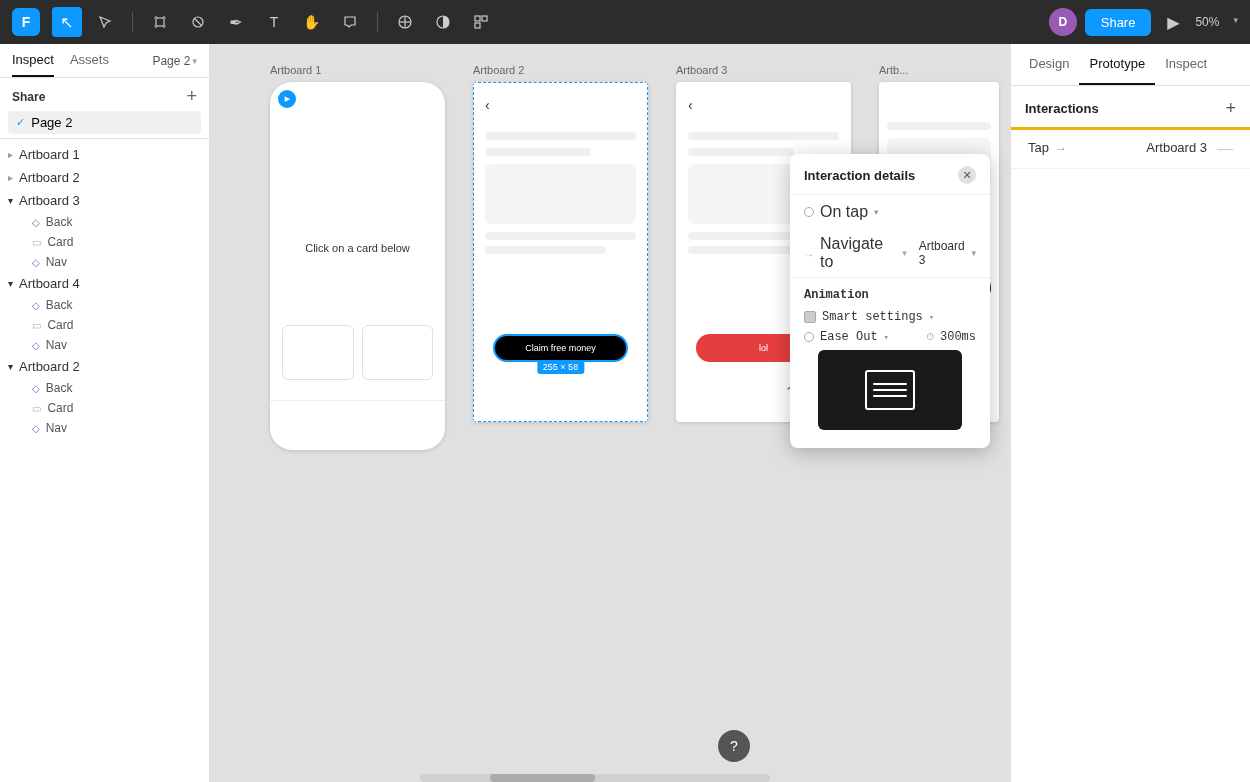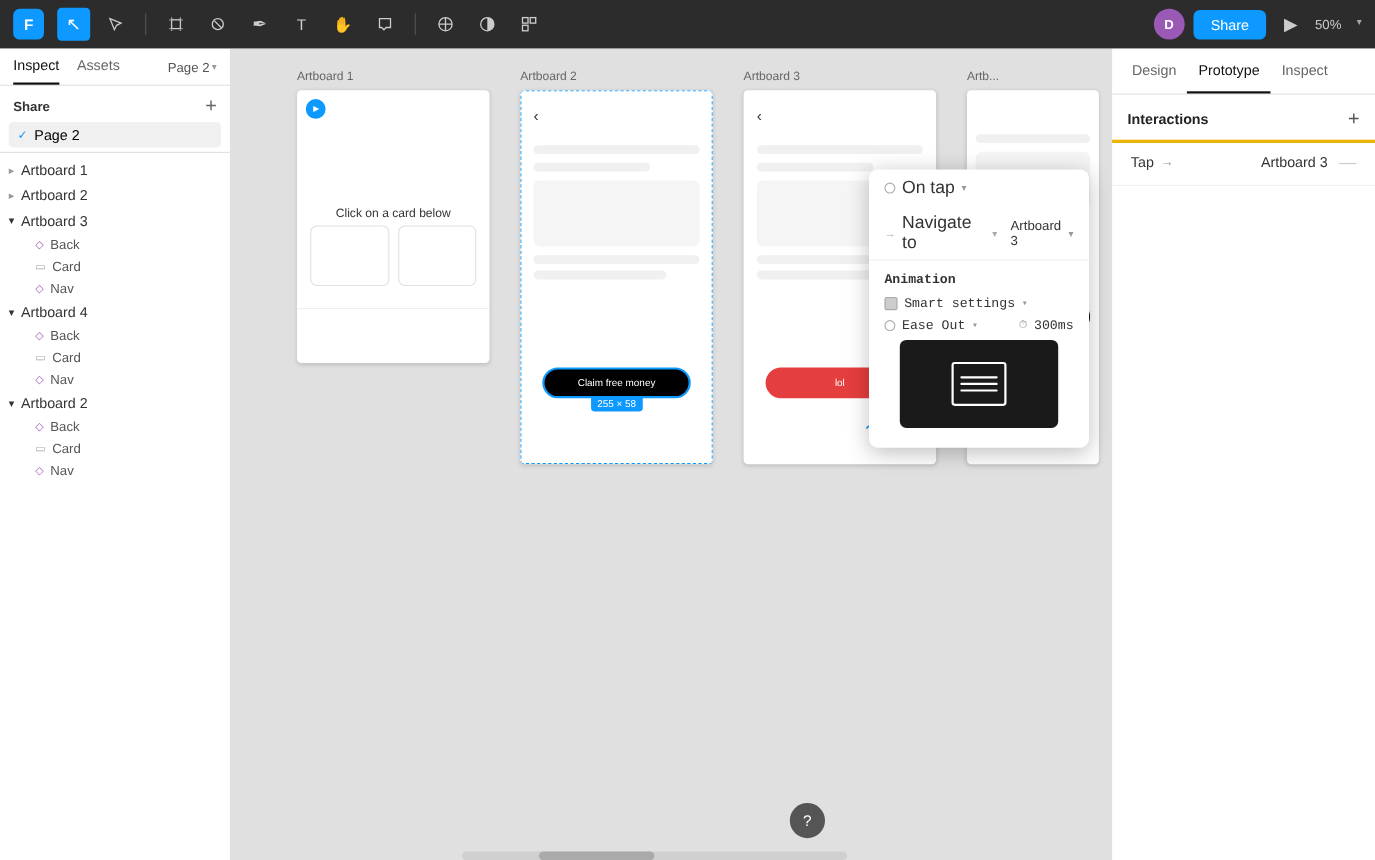--- a/index.html
+++ b/index.html
@@ -707,21 +707,21 @@
       </div>
     </div>
   </div>
 
   <div class="canvas-area">
 
     <div style="position:absolute; top:20px; left:60px; display:flex; gap:28px;">
 
       <div class="artboard-container">
         <div class="artboard-label">Artboard 1</div>
-        <div class="artboard-frame" style="width:175px; height:248px;">
+        <div class="artboard-frame" style="width:175px; height:368px;border-radius:22px;">
           <div class="ab1-play-indicator"></div>
           <div class="ab1-text" style="position:absolute; top:45%; left:50%; transform:translate(-50%,-50%); font-size:11px; font-weight:500; color:#333; text-align:center; width:120px;">Click on a card below</div>
           <div class="ab1-cards" style="position:absolute; bottom:70px; left:12px; right:12px; display:flex; gap:8px;">
             <div class="ab1-card"></div>
             <div class="ab1-card"></div>
           </div>
 
           <div style="position:absolute; bottom:0; left:0; right:0; height:50px; border-top:1px solid #eee;"></div>
         </div>
       </div>
@@ -778,20 +778,24 @@
       </div>
     </div>
 
     <svg style="position:absolute; top:0; left:0; width:100%; height:100%; pointer-events:none;">
 
       <path d="M 578 345 Q 610 320 630 290" stroke="#0d99ff" stroke-width="1.5" fill="none" stroke-linecap="round"></path>
       <circle cx="630" cy="290" r="4" fill="#0d99ff"></circle>
     </svg>
 
     <div class="interaction-modal">
+      <div class="modal-header">
+        <span class="modal-title">Interaction details</span>
+        <button class="modal-close">✕</button>
+      </div>
 
       <div class="modal-row">
         <span style="width:10px;height:10px;border-radius:50%;border:1px solid #aaa;display:inline-block;"></span>
         <span class="modal-row-label">On tap</span>
         <span class="modal-row-value">
           <span class="chevron">▾</span>
         </span>
       </div>
 
       <div class="modal-navigate-row">

